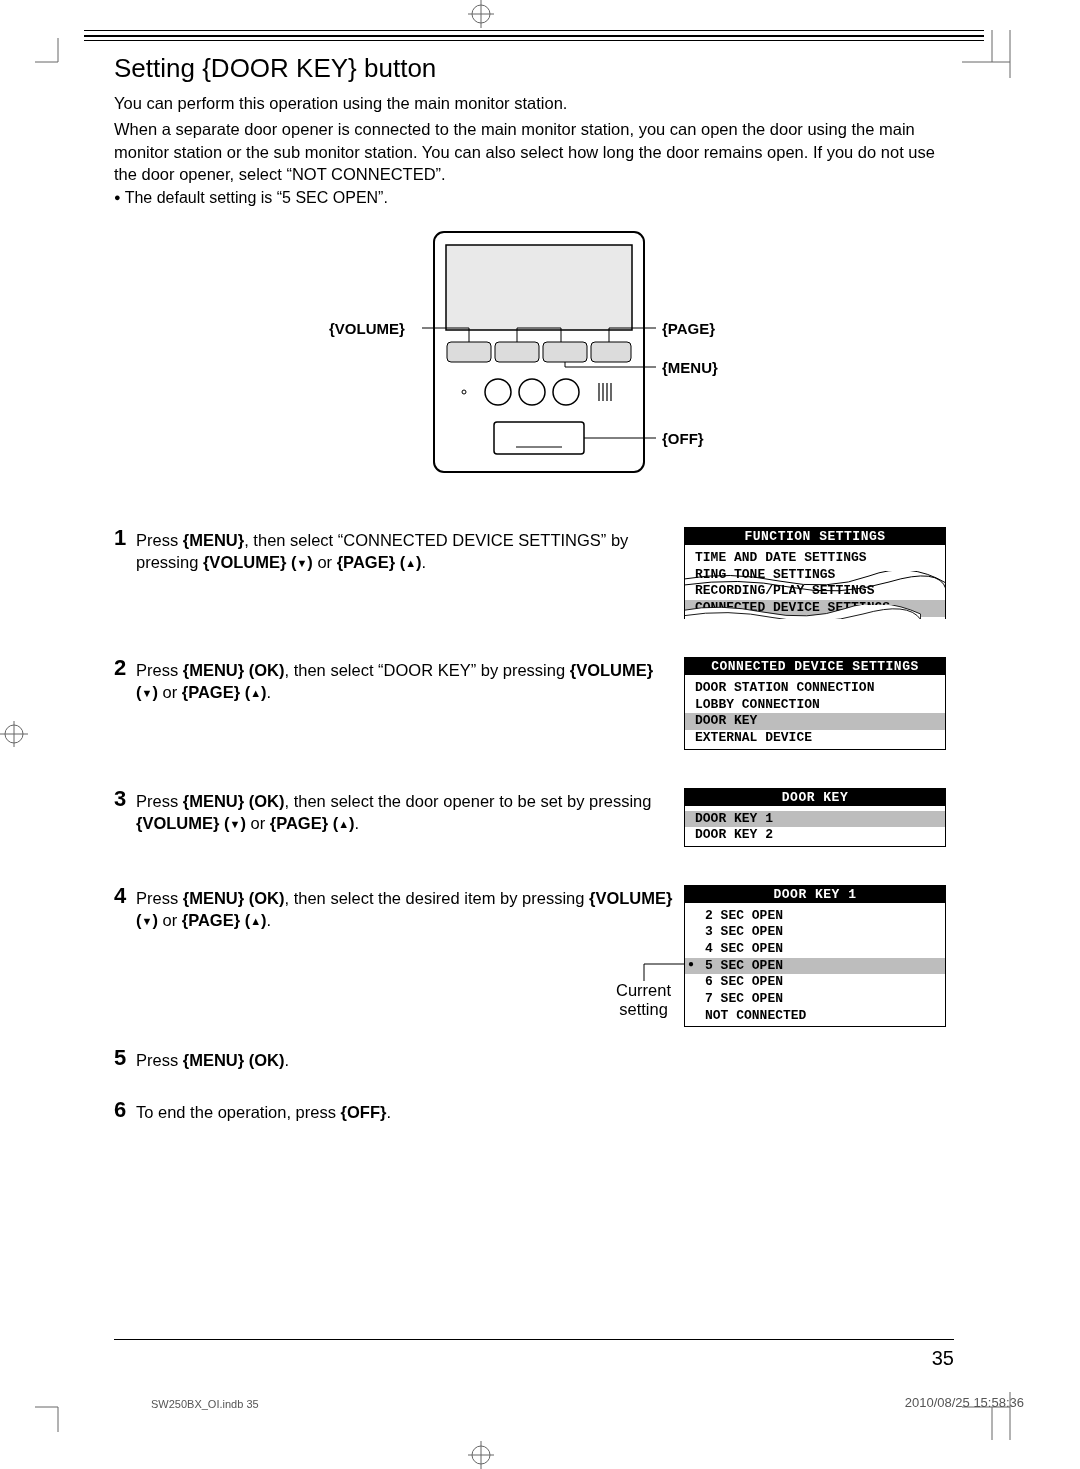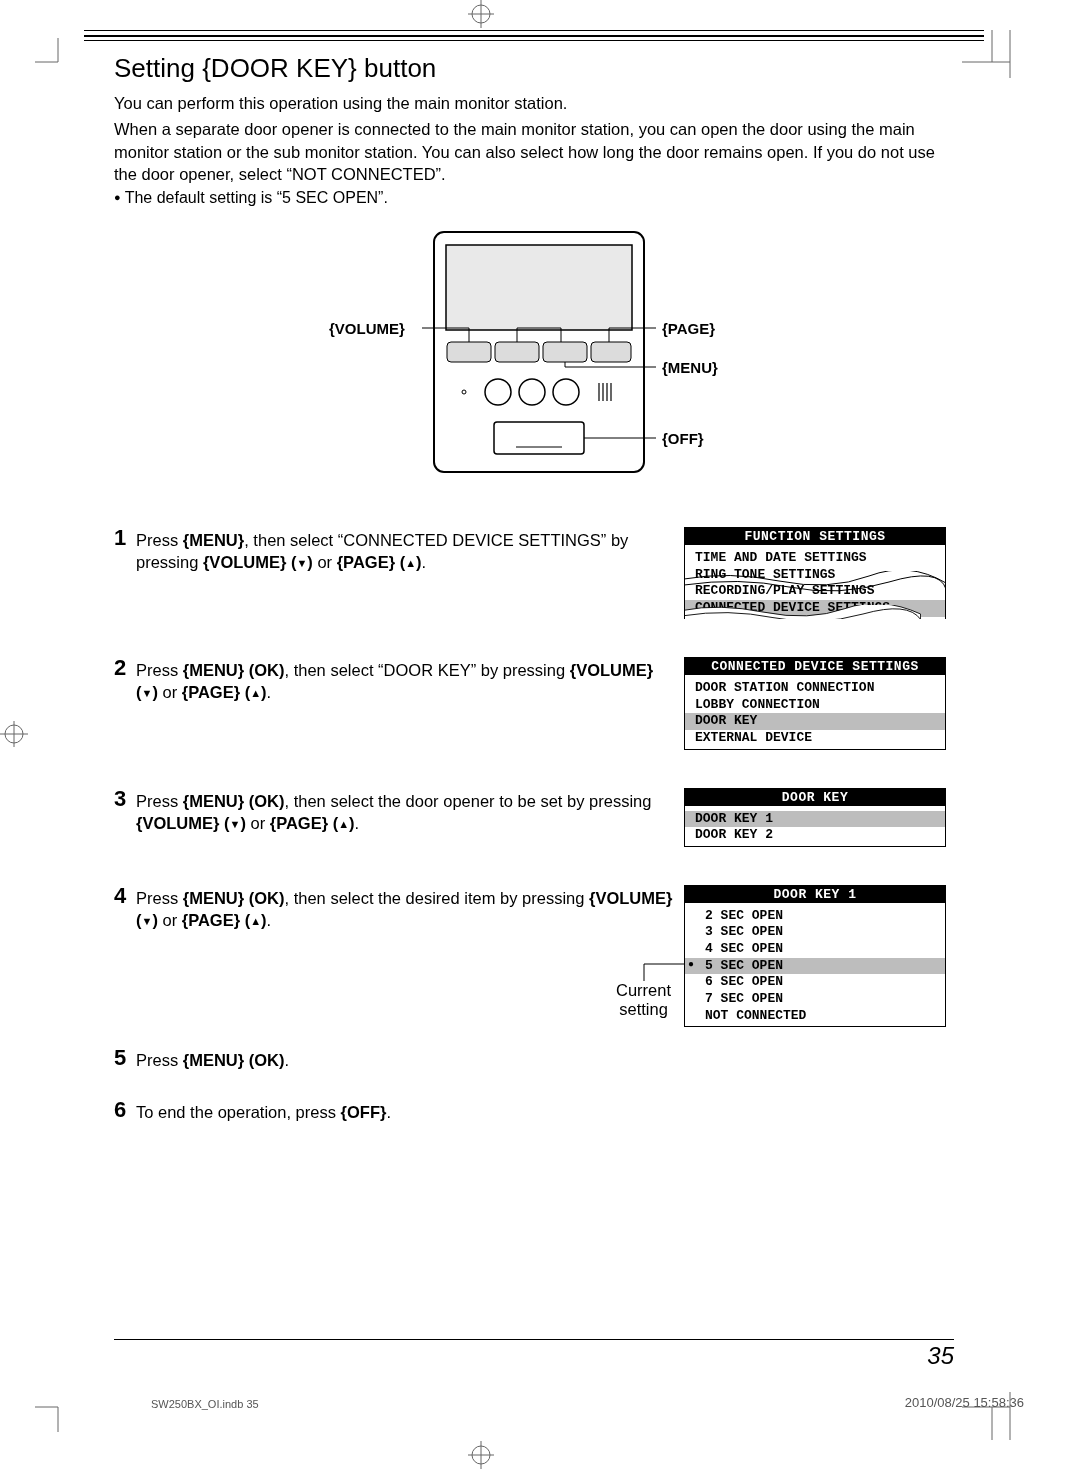--- a/index.html
+++ b/index.html
@@ -76,21 +76,21 @@
     content: "●"; position: absolute; left: 3px; font-size: 10px; top: 1px;
   }
   .lcd.torn { border-bottom: none; position: relative; overflow: hidden;}
   .lcd .tear {
     position: absolute;
     left: -2px; right: -2px; bottom: -4px;
     height: 18px;
   }
   .page-num {
     position: absolute; right: 30px; bottom: 20px;
-    font-style: italic; font-size: 24px;
+    font-size: 20px;
   }
   .footer-left {
     position: absolute; left: 55px; bottom: -20px;
     font-size: 11px; color: #555; margin-left: 12px;
   }
   .footer-right {
     position: absolute; right: -40px; bottom: -20px;
     font-size: 13px; color: #555;
   }
   .dev-label {

